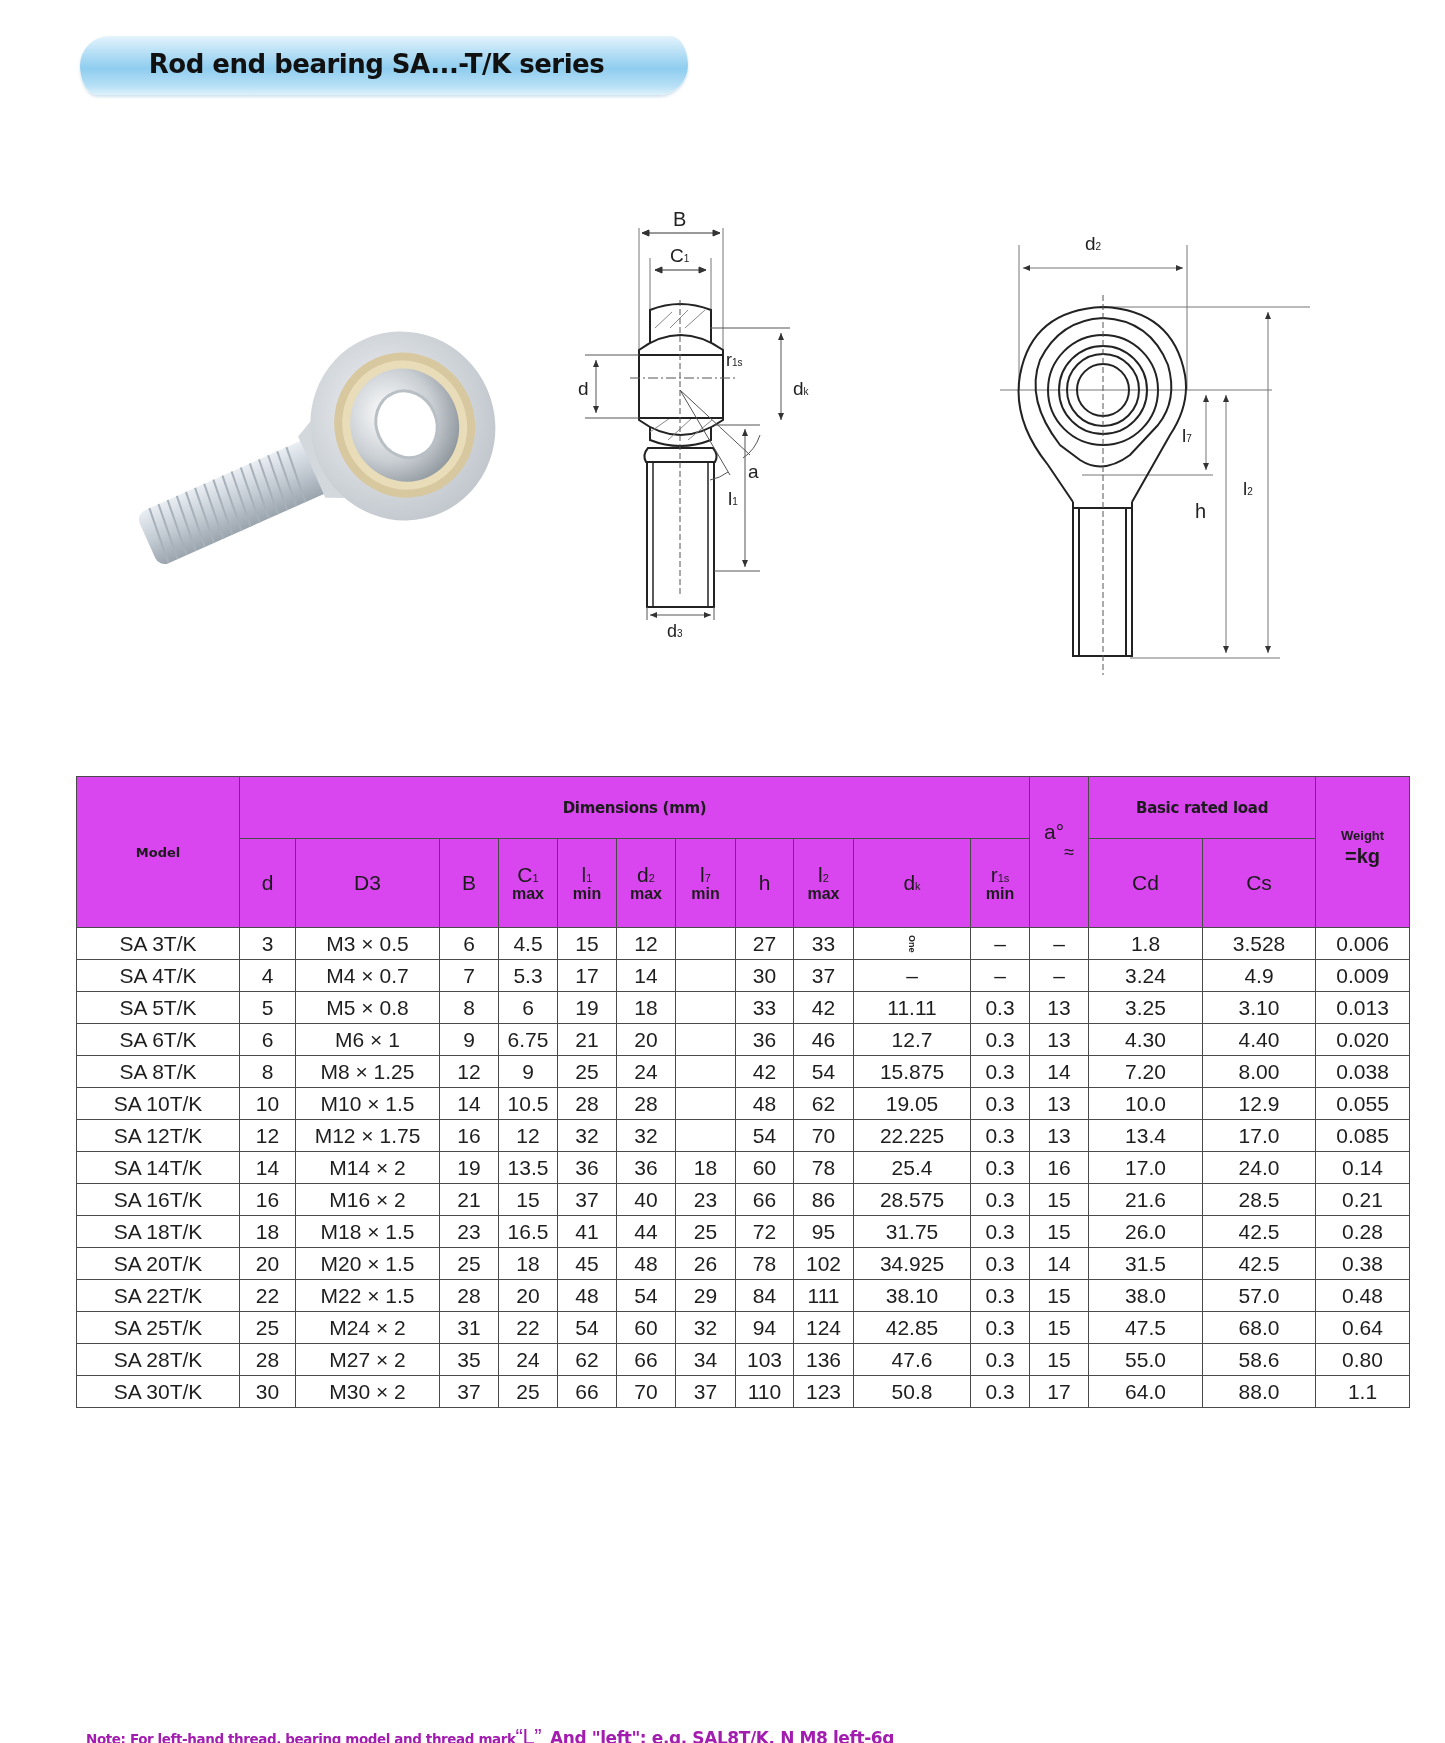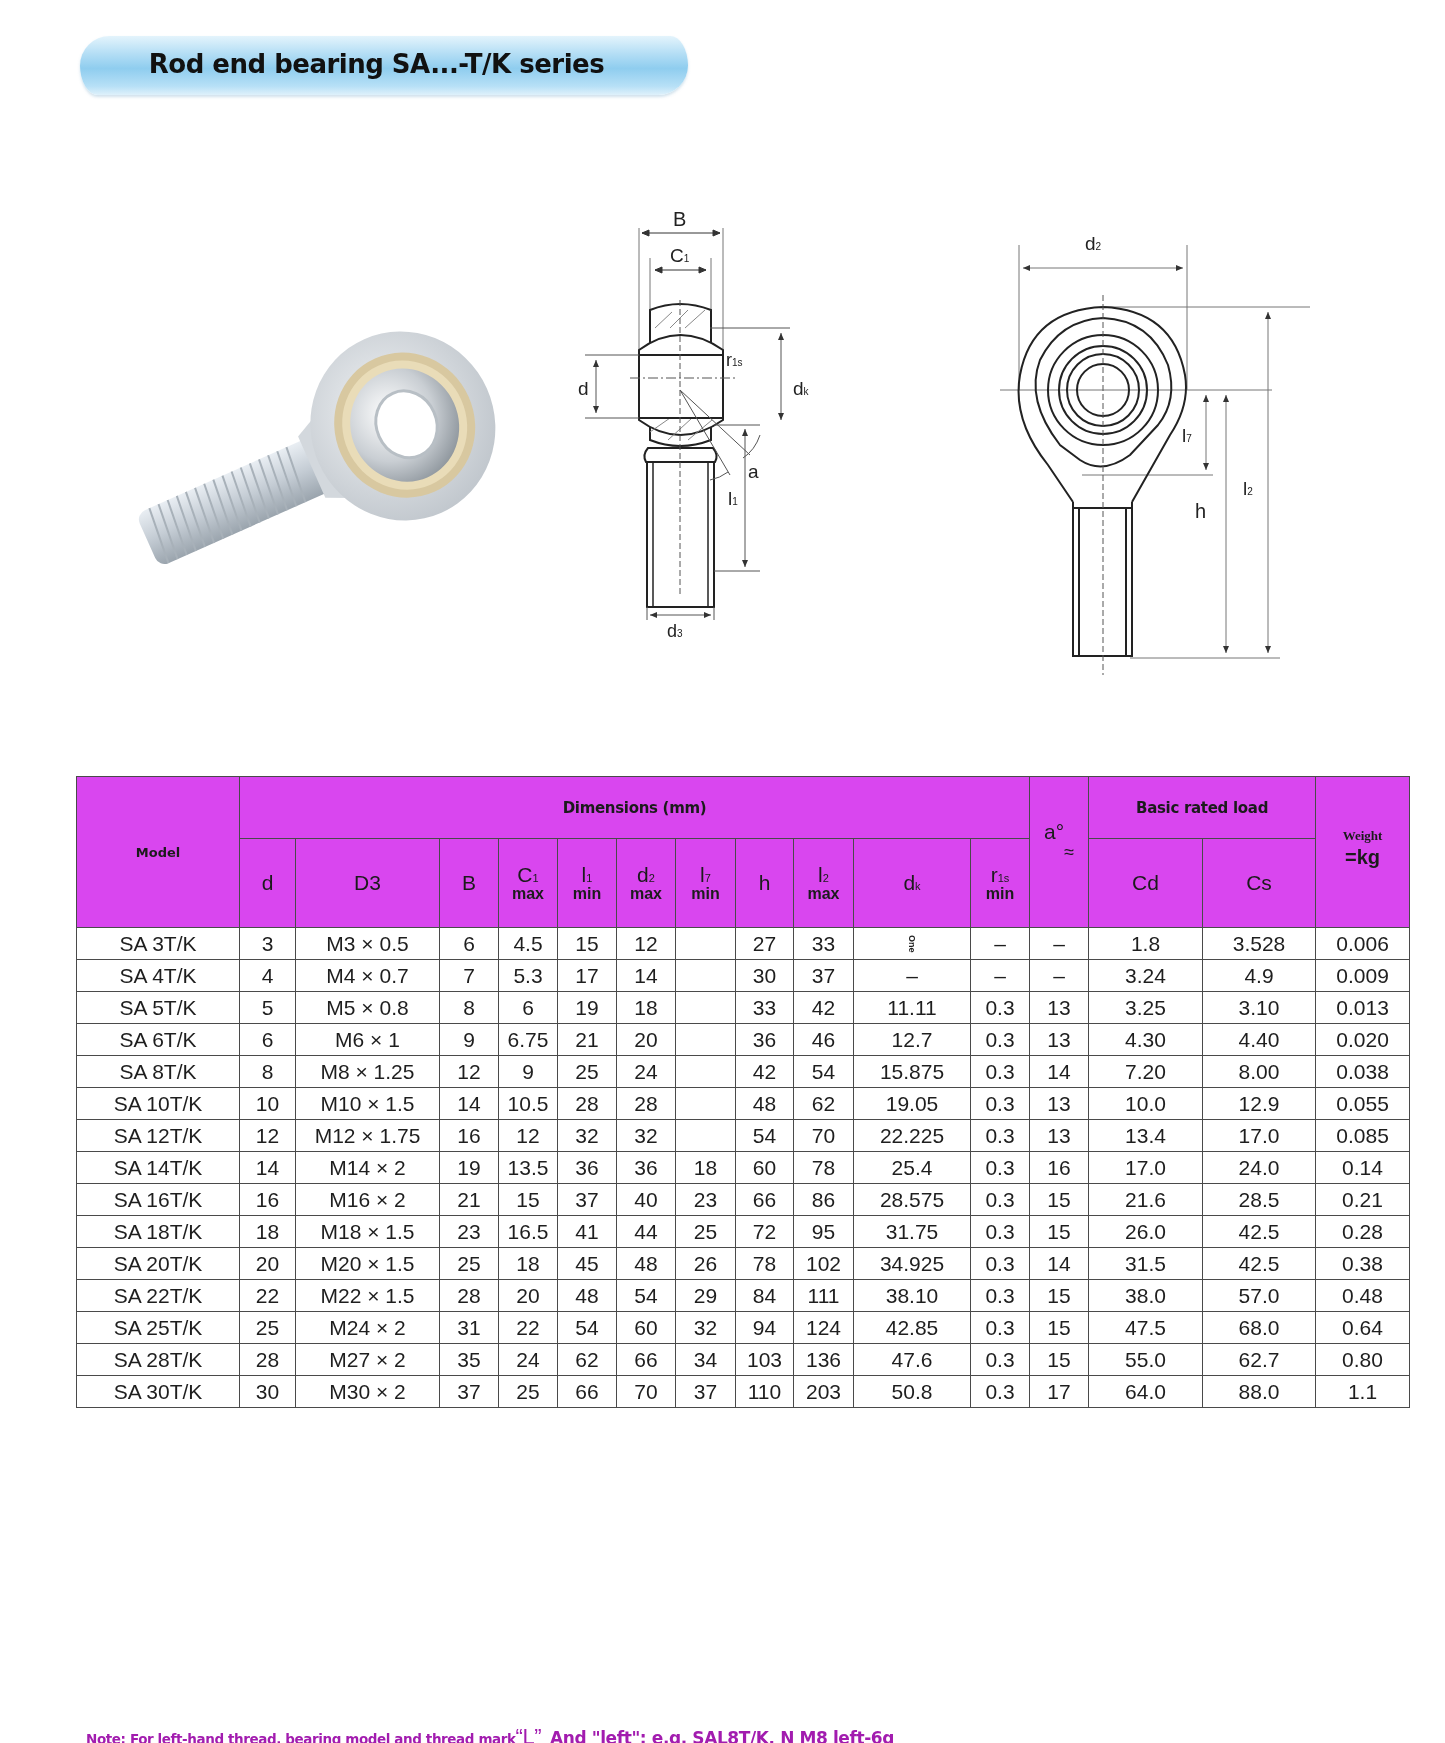--- a/index.html
+++ b/index.html
@@ -27,21 +27,21 @@
     position: absolute; left: 76px; top: 776px; width: 1333px;
     border-collapse: collapse; table-layout: fixed;
   }
   table.spec th, table.spec td {
     border: 1px solid #4a4a4a; text-align: center; vertical-align: middle;
   }
   table.spec thead th { background: #d946ef; font-weight: normal; color: #1b1b1b; }
   th.grp { font-family: "DejaVu Sans", sans-serif; font-weight: bold !important; font-size: 15px; letter-spacing: -0.3px; }
   th.model-h { font-family: "DejaVu Sans", sans-serif; font-weight: bold !important; font-size: 13px; }
   th.weight-h { font-size: 13px; }
-  th.weight-h .w1 { display: block; font-family: Liberation Serif, serif; font-weight: bold; font-size: 13px; margin-top: -8px; }
+  th.weight-h .w1 { display: block; font-family: Liberation Sans, sans-serif; font-weight: bold; font-size: 13px; margin-top: -8px; }
   th.weight-h .w2 { display: block; font-size: 20px; margin-top: 2px; font-weight: bold; }
   th.sym { font-size: 21px; line-height: 1.05; }
   th.sym .sub { font-size: 11px; }
   th.sym .lim { display: block; font-size: 16px; font-weight: bold; }
   th.alpha { font-size: 21px; }
   th.alpha .a1 { display: block; text-align: left; padding-left: 14px; margin-top: -22px; }
   th.alpha .a2 { display: block; text-align: right; padding-right: 14px; font-size: 18px; margin-top: -2px; }
   tr.h1 { height: 62px; }
   tr.h2 { height: 89px; }
   tbody tr { height: 32px; }
@@ -530,34 +530,34 @@
         <td>24</td>
         <td>62</td>
         <td>66</td>
         <td>34</td>
         <td>103</td>
         <td>136</td>
         <td>47.6</td>
         <td>0.3</td>
         <td>15</td>
         <td>55.0</td>
-        <td>62.7</td>
+        <td>58.6</td>
         <td>0.80</td>
       </tr>
       <tr>
         <td>SA 30T/K</td>
         <td>30</td>
         <td>M30 × 2</td>
         <td>37</td>
         <td>25</td>
         <td>66</td>
         <td>70</td>
         <td>37</td>
         <td>110</td>
-        <td>203</td>
+        <td>123</td>
         <td>50.8</td>
         <td>0.3</td>
         <td>17</td>
         <td>64.0</td>
         <td>88.0</td>
         <td>1.1</td>
       </tr>
     </tbody>
 </table>
 

